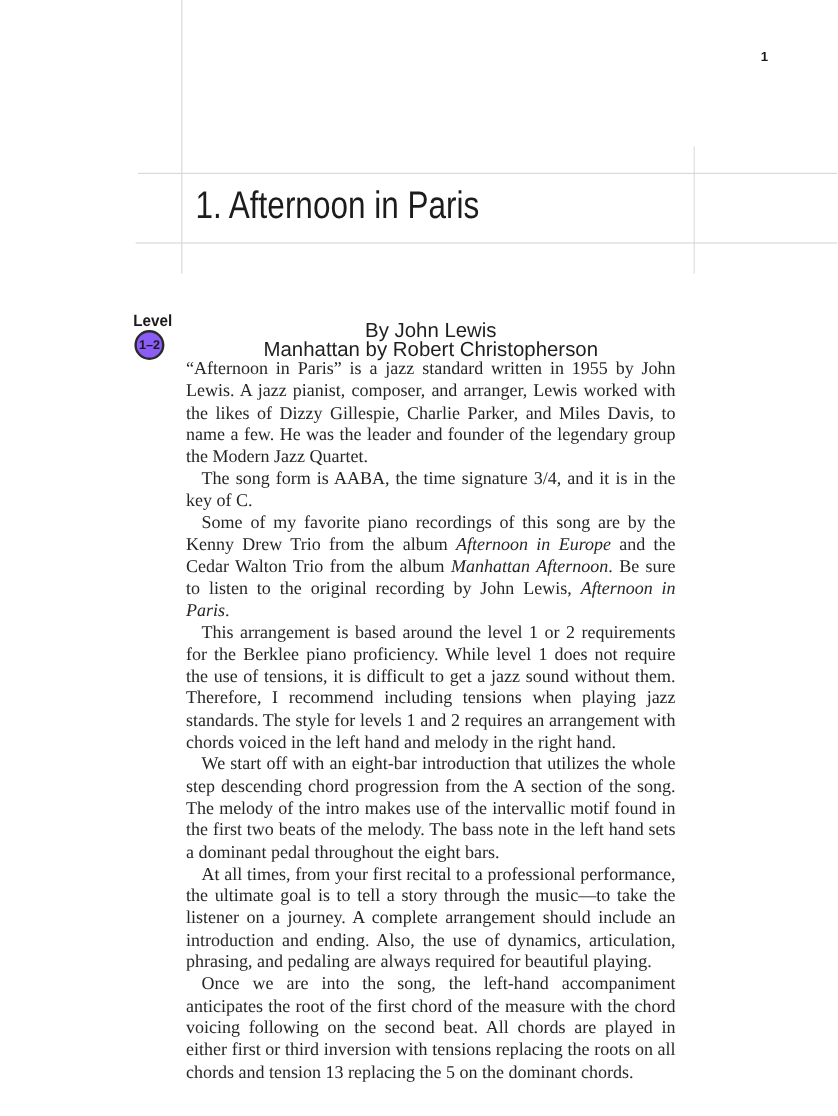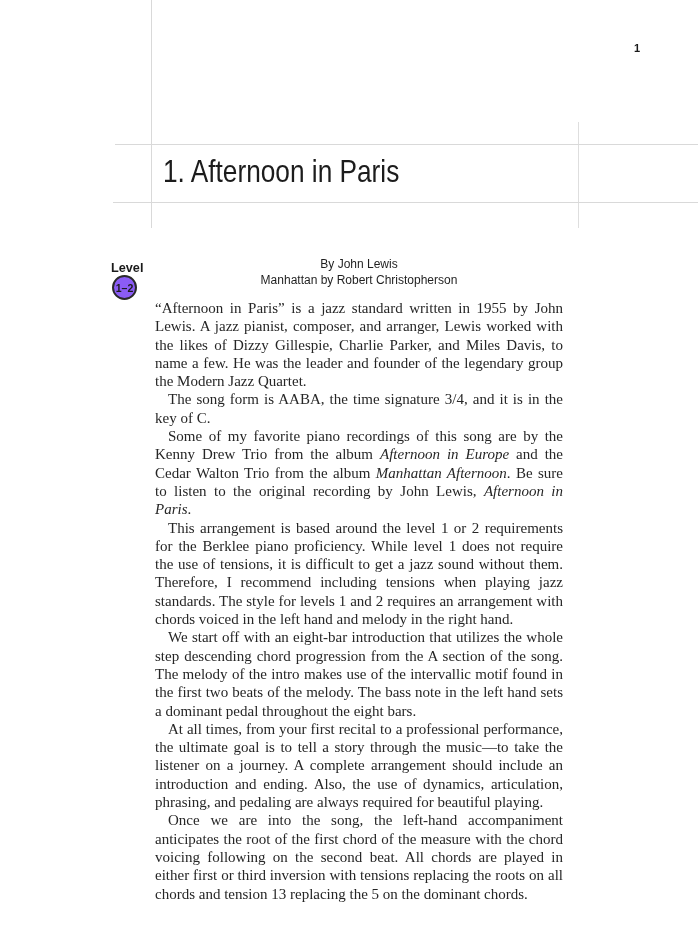--- a/index.html
+++ b/index.html
@@ -42,24 +42,24 @@
     position: absolute; left: 112px; top: 275px;
     width: 25px; height: 25px; box-sizing: border-box;
     border: 2px solid #2a2a2a; border-radius: 50%;
     display: flex; align-items: center; justify-content: center;
     font-family: "Liberation Sans", sans-serif;
     font-weight: bold; font-size: 10.5px; color: #1a1a1a;
     background: #8b5cf6;
   }
 
   .byline {
-    position: absolute; left: 155px; top: 256px; width: 408px;
+    position: absolute; left: 155px; top: 268px; width: 408px;
     text-align: center;
     font-family: "Liberation Sans", sans-serif;
-    font-size: 12px; line-height: 16px; color: #1f1f1f;
+    font-size: 17px; line-height: 16px; color: #1f1f1f;
   }
 
   .body-text {
     position: absolute; left: 155px; top: 299px; width: 408px;
     font-size: 15px; line-height: 18.3px; color: #262626;
     text-align: justify;
   }
   .body-text p { margin: 0; }
   .body-text p.indent { text-indent: 13px; }
   .body-text .it { font-style: italic; }

